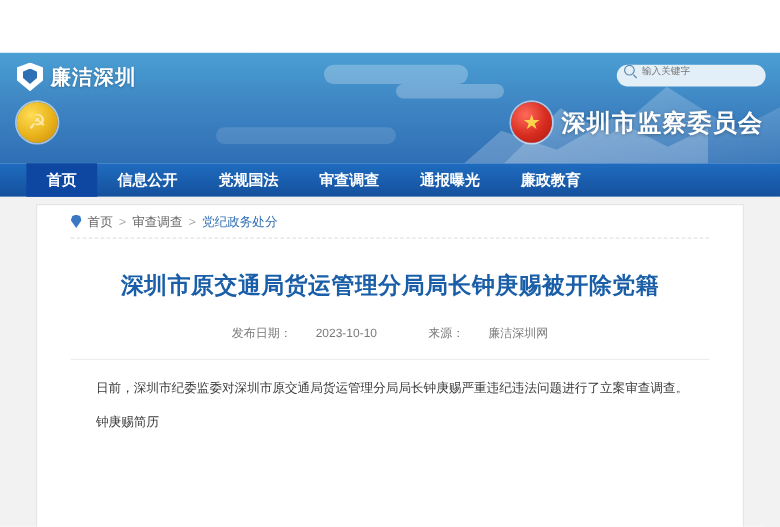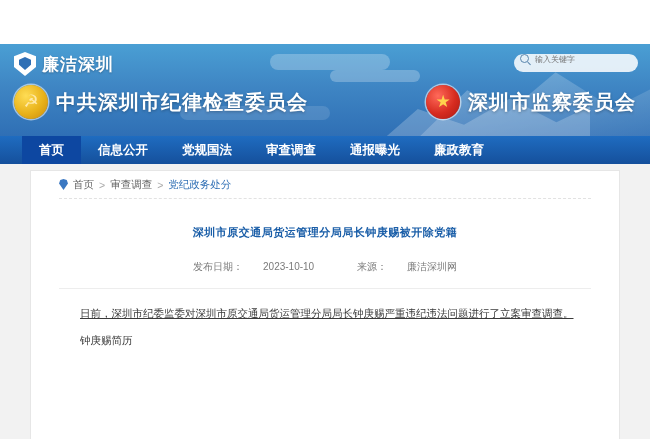--- a/index.html
+++ b/index.html
@@ -187,21 +187,21 @@
     clip-path: polygon(50% 100%, 0% 42%, 14% 10%, 50% 0%, 86% 10%, 100% 42%);
     flex: none;
   }
   .crumb a { color: #666666; text-decoration: none; }
   .crumb .sep { color: #aaaaaa; }
   .crumb .cur { color: #2f6fb5; }
 
   .doc-title {
     text-align: center;
     color: #1a5ea8;
-    font-size: 11px;
+    font-size: 19px;
     font-weight: bold;
     margin: 26px 0 0 0;
     letter-spacing: .5px;
   }
   .meta {
     text-align: center;
     font-size: 10px;
     color: #7a7a7a;
     margin-top: 20px;
     padding-bottom: 10px;
@@ -211,21 +211,20 @@
     height: 1px; background: #ededed;
     margin: 4px 0 14px 0;
   }
   .body-text p {
     font-size: 10.5px;
     line-height: 1.95;
     color: #3a3a3a;
     margin: 0 0 11px 0;
     text-align: justify;
     text-indent: 21px;
-    text-decoration: underline;
   }
   .sign {
     font-size: 10.5px;
     color: #3a3a3a;
     margin-top: 4px;
     text-indent: 21px;
   }
 </style>
 </head>
 <body>
@@ -245,21 +244,20 @@
   <div class="search-box">
     <div class="mag"></div>
     <input type="text" placeholder="输入关键字" style="">
   </div>
 
   <div class="org-row">
     <div class="org">
       <div class="emblem">
           <span class="star">☭</span>
         </div>
-      <div class="org-name">中共深圳市纪律检查委员会</div>
     </div>
     <div class="org">
       <div class="emblem red">
           <span class="star">★</span>
         </div>
       <div class="org-name">深圳市监察委员会</div>
     </div>
   </div>
 </div>
 

